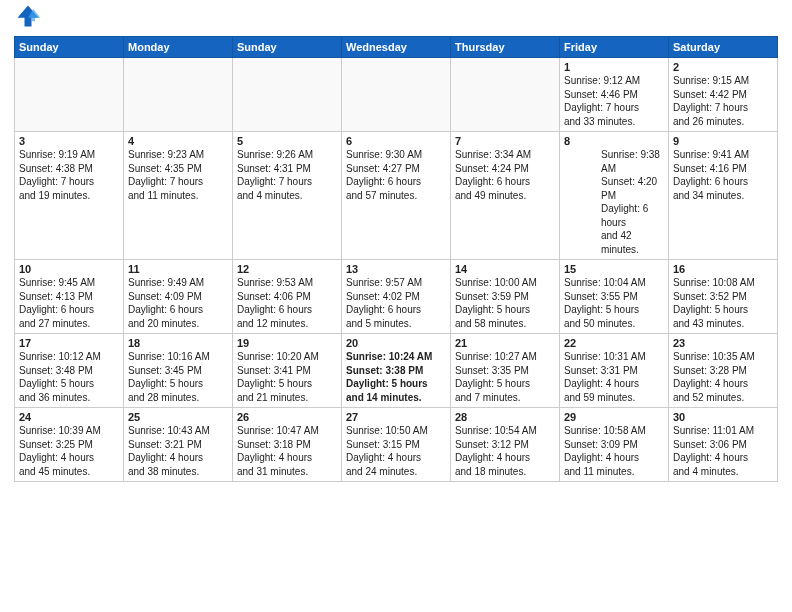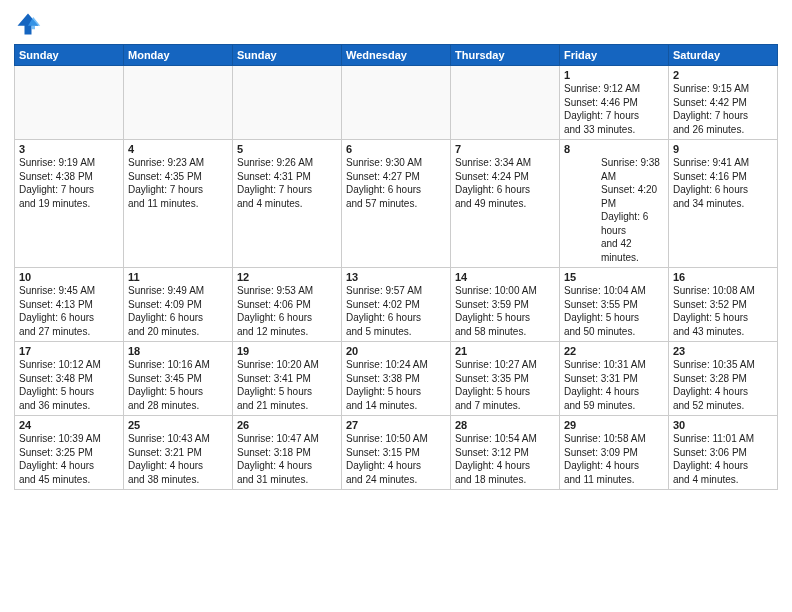--- a/index.html
+++ b/index.html
@@ -7,21 +7,21 @@
       font-family: Arial, sans-serif;
       background: #fff;
       width: 792px;
       height: 612px;
       overflow: hidden;
     }
     .page {
       width: 792px;
       height: 612px;
       background: #fff;
-      padding: 10px 14px 8px 14px;
+      padding: 2px 14px 8px 14px;
       border-radius: 7px;
     }
     .header {
       display: flex;
       justify-content: space-between;
       align-items: flex-start;
       margin-bottom: 6px;
     }
     .logo {
       display: flex;
@@ -262,21 +262,21 @@
           </td>
           <td>
             <span class="day-num">19</span>
             <div class="day-info" style="white-space: pre-line;">Sunrise: 10:20 AM
 Sunset: 3:41 PM
 Daylight: 5 hours
 and 21 minutes.</div>
           </td>
           <td>
             <span class="day-num">20</span>
-            <div class="day-info" style="white-space: pre-line;">Sunrise: 10:24 AM
+            <div class="day-info" style="white-space: pre-line; font-weight: bold;">Sunrise: 10:24 AM
 Sunset: 3:38 PM
 Daylight: 5 hours
 and 14 minutes.</div>
           </td>
           <td>
             <span class="day-num">21</span>
             <div class="day-info" style="white-space: pre-line;">Sunrise: 10:27 AM
 Sunset: 3:35 PM
 Daylight: 5 hours
 and 7 minutes.</div>

